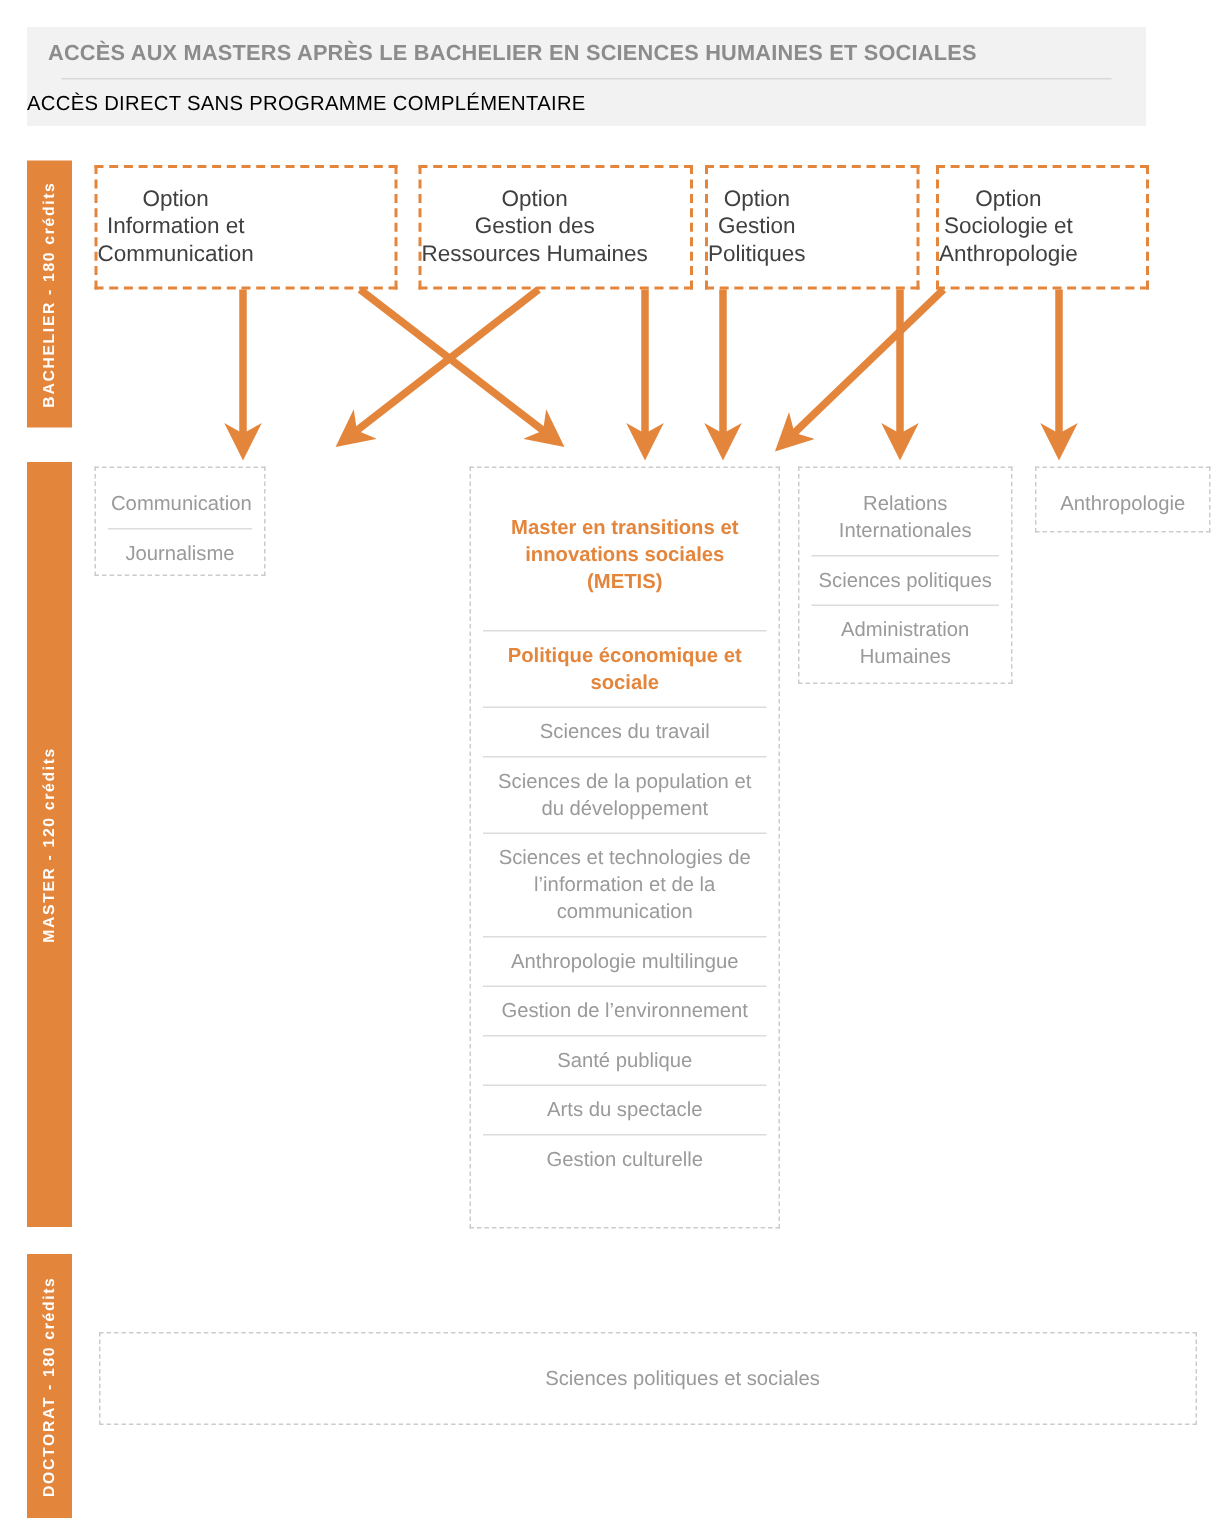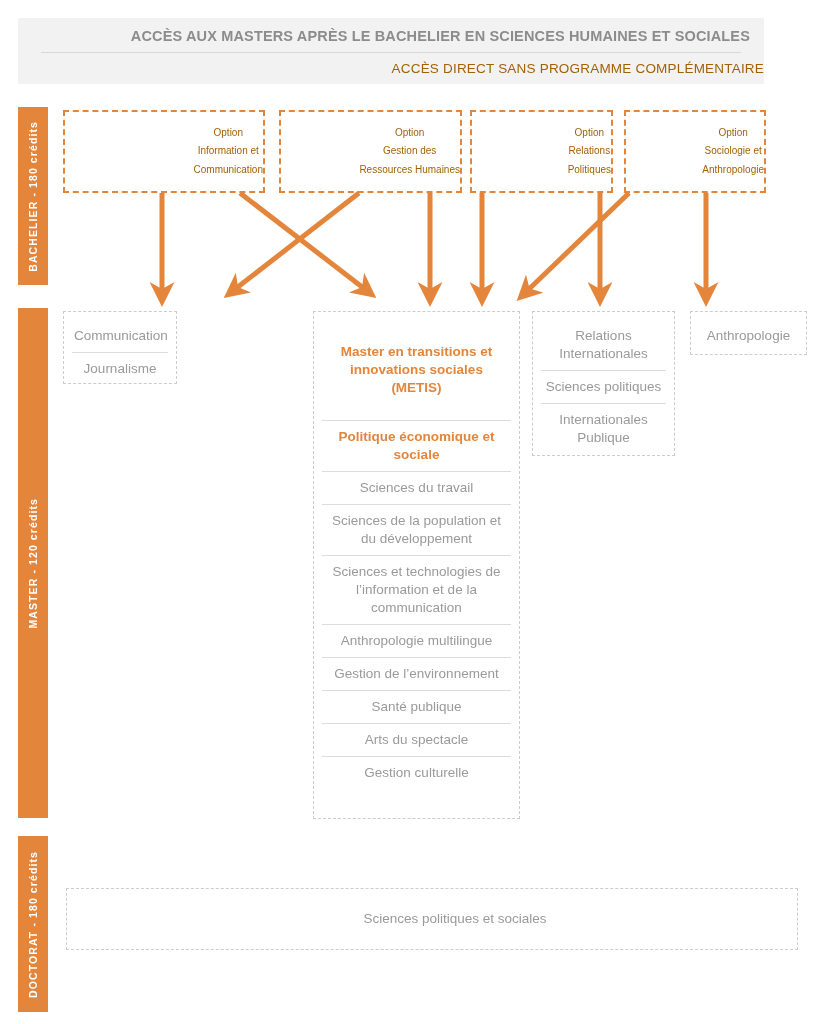--- a/index.html
+++ b/index.html
@@ -24,38 +24,38 @@
     position: absolute;
     left: 18px;
     top: 18px;
     width: 746px;
     height: 66px;
     background: #f2f2f2;
     box-sizing: border-box;
     padding-top: 9px;
   }
   .header-title {
-    text-align: right;
+    text-align: left;
     font-size: 14.5px;
     font-weight: bold;
     letter-spacing: 0.15px;
     color: #8c8c8c;
     line-height: 18px;
     padding: 0 14px;
   }
   .header-rule {
     width: 700px;
     height: 1px;
     background: #d8d8d8;
     margin: 7px auto 0 auto;
   }
   .header-sub {
-    text-align: right;
+    text-align: left;
     font-size: 13.5px;
-    color: #a16207;
+    color: #000000;
     line-height: 18px;
     margin-top: 7px;
     letter-spacing: 0.2px;
   }
 
   
   .level-tab {
     position: absolute;
     left: 18px;
     width: 30px;
@@ -77,24 +77,24 @@
   #tab-master    { top: 308px; height: 510px; }
   #tab-doctorat  { top: 836px; height: 176px; }
 
   
   .opt-box {
     position: absolute;
     border: 2px dashed #e4853c;
     box-sizing: border-box;
     display: flex;
     align-items: center;
-    justify-content: flex-end;
+    justify-content: flex-start;
     text-align: center;
-    color: #a16207;
-    font-size: 10px;
+    color: #404040;
+    font-size: 15px;
     line-height: 18.5px;
   }
   .prog-box {
     position: absolute;
     border: 1px dashed #cccccc;
     box-sizing: border-box;
     padding: 8px 8px;
   }
   .prog-item {
     text-align: center;
@@ -169,21 +169,21 @@
     <div>
       <div>Option</div>
       <div>Gestion des</div>
       <div>Ressources Humaines</div>
     </div>
   </div>
 
   <div class="opt-box" style="left:470px; top:110px; width:143px; height:83px;">
     <div>
       <div>Option</div>
-      <div>Relations</div>
+      <div>Gestion</div>
       <div>Politiques</div>
     </div>
   </div>
 
   <div class="opt-box" style="left:624px; top:110px; width:142px; height:83px;">
     <div>
       <div>Option</div>
       <div>Sociologie et</div>
       <div>Anthropologie</div>
     </div>
@@ -230,21 +230,21 @@
     <div class="prog-item">Anthropologie multilingue</div>
     <div class="prog-item">Gestion de l’environnement</div>
     <div class="prog-item">Santé publique</div>
     <div class="prog-item">Arts du spectacle</div>
     <div class="prog-item">Gestion culturelle</div>
   </div>
 
   <div class="prog-box" style="left:532px; top:311px; width:143px; height:145px;">
     <div class="prog-item">Relations Internationales</div>
     <div class="prog-item">Sciences politiques</div>
-    <div class="prog-item">Internationales Publique</div>
+    <div class="prog-item">Administration Humaines</div>
   </div>
 
   <div class="prog-box" style="left:690px; top:311px; width:117px; height:44px;">
     <div class="prog-item">Anthropologie</div>
   </div>
 
   <div id="doctorat-box">
     <div class="prog-item">Sciences politiques et sociales</div>
   </div>
 

